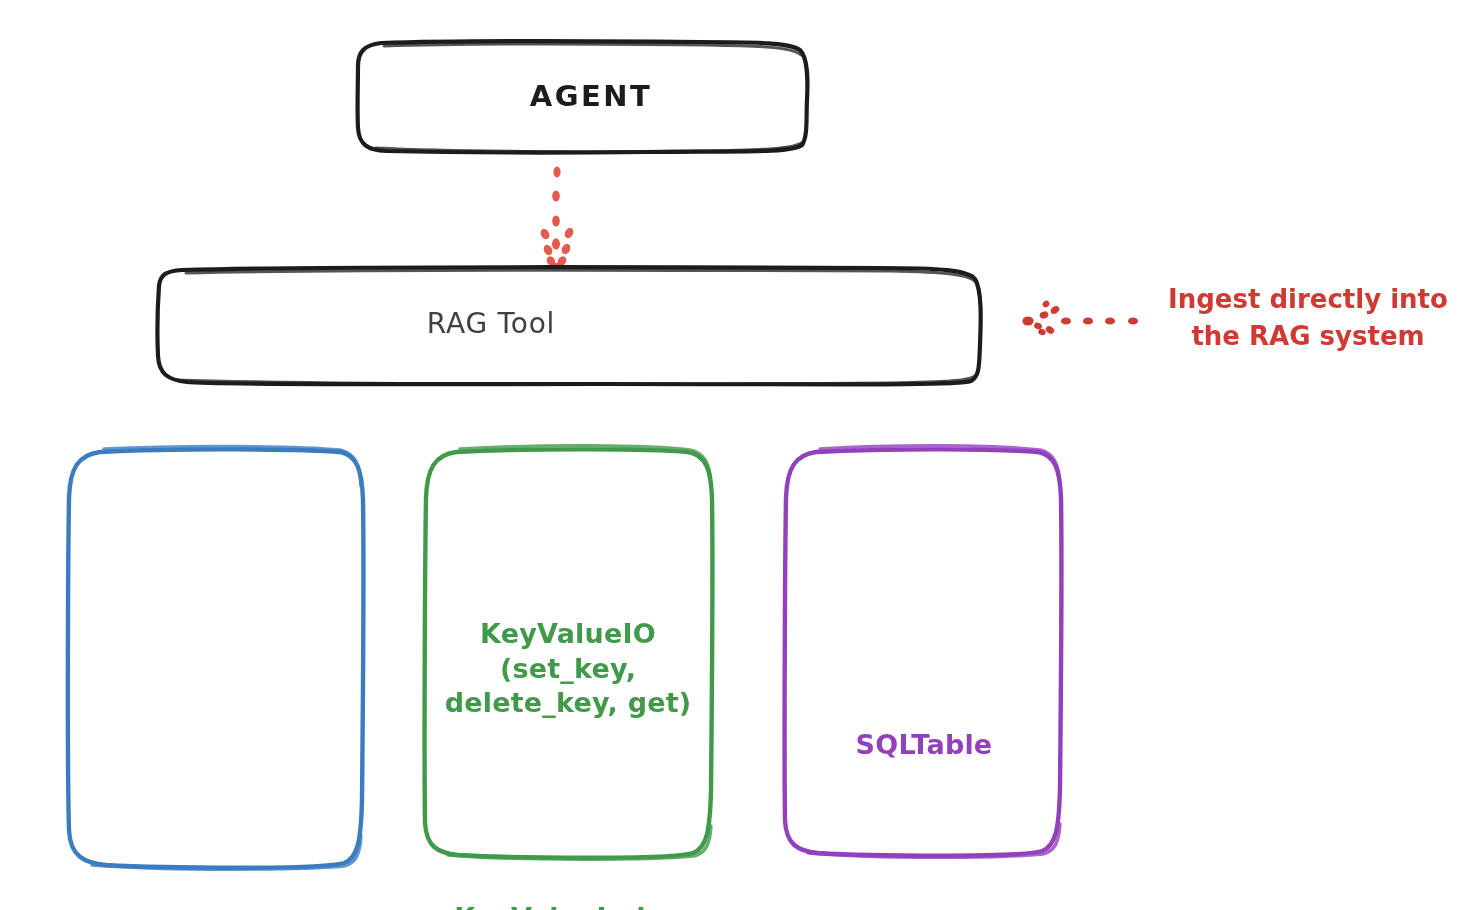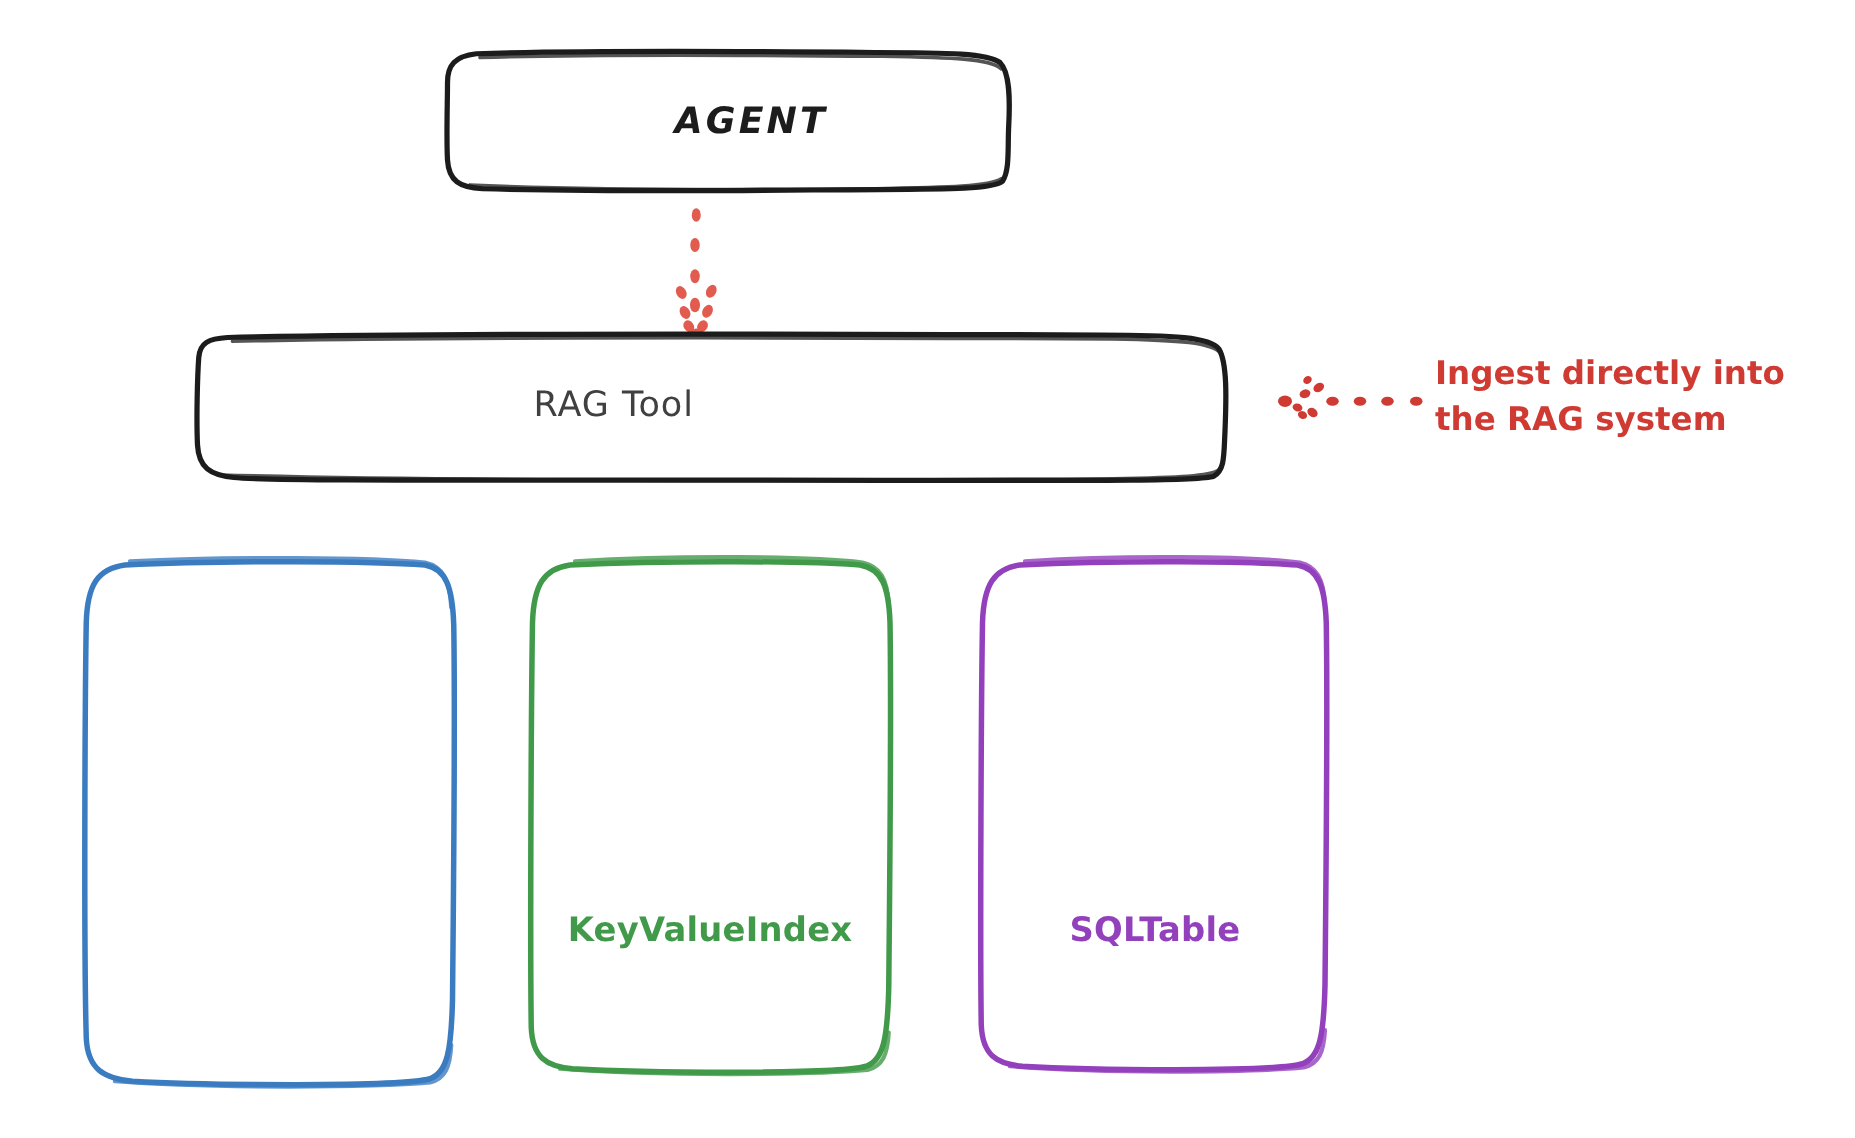--- a/index.html
+++ b/index.html
@@ -27,25 +27,24 @@
     text-align: center;
     white-space: pre;
     line-height: 1.28;
     letter-spacing: 0.2px;
     pointer-events: none;
     font-family: "DejaVu Sans", sans-serif;
   }
 
   
   #agent-label {
-    left: 376px;
+    left: 366px;
     top: 78px;
     width: 450px;
     font-size: 29px;
-    font-style: italic;
     font-weight: 700;
     color: #1c1c1c;
     letter-spacing: 2.5px;
   }
   #ragtool-label {
     left: 157px;
     top: 306px;
     width: 668px;
     font-size: 28px;
     color: #404040;
@@ -86,21 +85,21 @@
     width: 288px;
     color: #9340bd;
   }
 
   
   #ingest-note {
     position: absolute;
     left: 1148px;
     top: 281px;
     width: 320px;
-    text-align: left;
+    text-align: center;
     font-size: 26px;
     font-weight: 600;
     line-height: 1.42;
     color: #cf3a33;
     white-space: pre-line;
     font-family: "DejaVu Sans", sans-serif;
   }
 </style>
 </head>
 <body>
@@ -238,20 +237,23 @@
 <div class="node-label" id="agent-label">AGENT</div>
 
 <div class="node-label" id="ragtool-label">RAG Tool</div>
 
 <div class="node-label store-label" id="vectorio-label">
   <span class="gap"></span>
   
 </div>
 
 <div class="node-label store-label" id="keyvalueio-label">
+  <span class="api">KeyValueIO
+(set_key,
+delete_key, get)</span>
   <span class="gap"></span>
   <span class="index">KeyValueIndex</span>
 </div>
 
 <div class="node-label store-label" id="relationalio-label">
   <span class="gap"></span>
   <span class="index">SQLTable</span>
 </div>
 
 <div id="ingest-note">Ingest directly into

